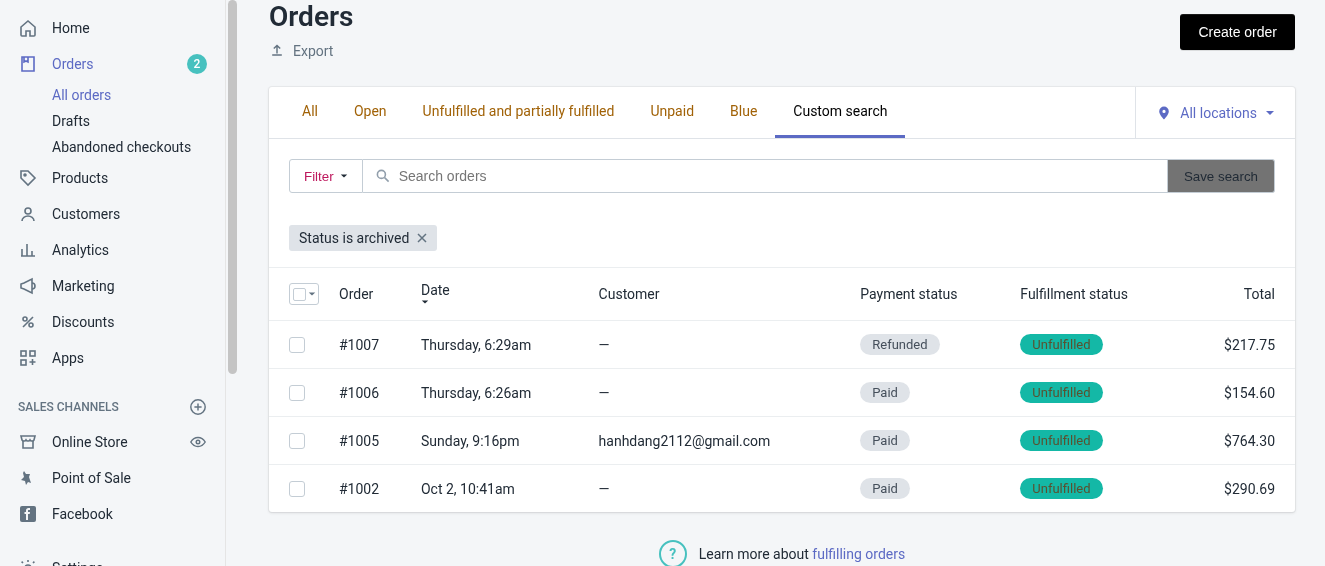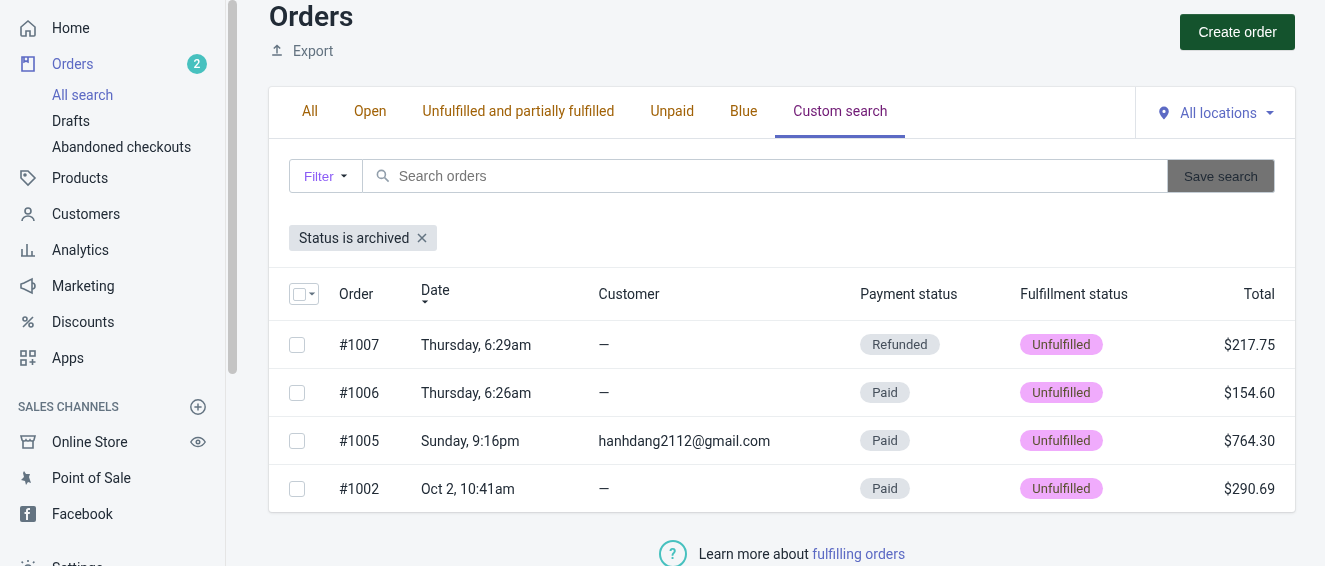--- a/index.html
+++ b/index.html
@@ -14,46 +14,46 @@
 .sidebar-section-header { display: flex; align-items: center; justify-content: space-between; padding: 8px 18px; color: #637381; font-size: 12px; font-weight: 500; margin-top: 14px; }
 .badge-count { background: #47c1bf; color: #fff; border-radius: 10px; min-width: 20px; height: 20px; display: flex; align-items: center; justify-content: center; font-size: 12px; font-weight: 500; }
 .sidebar-item .trailing { margin-left: auto; }
 svg { display: block; }
 .scrollbar-fake { width: 14px; background: #f4f6f8; height: 100%; border-left: 1px solid #e5e5e5; position: relative; flex-shrink: 0; }
 .scrollbar-fake::before { content: ""; position: absolute; left: 2px; top: 0; width: 9px; height: 66%; background: #c4c4c4; border-radius: 5px; }
 .main { flex: 1; background: #f4f6f8; padding: 0 30px 0 30px; height: 100%; overflow: hidden; }
 .page-header { display: flex; justify-content: space-between; align-items: flex-start; padding-top: 0; }
 .page-title { font-size: 28px; font-weight: 600; color: #212b36; }
 .export-link { display: flex; align-items: center; gap: 8px; color: #637381; margin-top: 10px; cursor: pointer; font-size: 14px; }
-.create-btn { background: #14532d; color: #fff; border: none; border-radius: 3px; padding: 10px 18px; font-size: 14px; cursor: pointer; box-shadow: inset 0 1px 0 rgba(255,255,255,0.1), 0 1px 0 rgba(0,0,0,0.1); margin-top: 14px; }
+.create-btn { background: #000000; color: #fff; border: none; border-radius: 3px; padding: 10px 18px; font-size: 14px; cursor: pointer; box-shadow: inset 0 1px 0 rgba(255,255,255,0.1), 0 1px 0 rgba(0,0,0,0.1); margin-top: 14px; }
 .card { background: #fff; border-radius: 3px; box-shadow: 0 0 0 1px rgba(63,63,68,0.05), 0 1px 3px rgba(63,63,68,0.15); margin-top: 28px; }
 .tabs-row { display: flex; align-items: center; border-bottom: 1px solid #dfe3e8; height: 52px; }
 .tabs { display: flex; padding: 0 15px; flex: 1; height: 100%; }
 .tab { padding: 0 18px; display: flex; align-items: center; color: #a16207; cursor: pointer; border-bottom: 3px solid transparent; height: 100%; }
-.tab.active { border-bottom-color: #5c6ac4; color: #701a75; }
+.tab.active { border-bottom-color: #5c6ac4; color: #000000; }
 .location { border-left: 1px solid #dfe3e8; padding: 0 20px; display: flex; align-items: center; gap: 8px; color: #5c6ac4; height: 100%; cursor: pointer; }
 .filter-row { display: flex; padding: 20px; gap: 0; }
-.filter-btn { border: 1px solid #c4cdd5; border-radius: 3px 0 0 3px; padding: 8px 14px; display: flex; align-items: center; gap: 6px; background: #fff; cursor: pointer; color: #8b5cf6; }
+.filter-btn { border: 1px solid #c4cdd5; border-radius: 3px 0 0 3px; padding: 8px 14px; display: flex; align-items: center; gap: 6px; background: #fff; cursor: pointer; color: #be185d; }
 .search-wrap { flex: 1; border: 1px solid #c4cdd5; border-left: none; display: flex; align-items: center; padding: 0 12px; gap: 8px; }
 .search-wrap input { border: none; outline: none; flex: 1; font-size: 14px; color: #212b36; padding: 8px 0; }
 .save-btn { border: 1px solid #c4cdd5; border-left: none; border-radius: 0 3px 3px 0; padding: 8px 16px; background: #737373; cursor: pointer; color: #212b36; }
 .applied-filters { padding: 0 20px 16px 20px; margin-top: 12px; }
 .filter-tag { display: inline-flex; align-items: center; gap: 8px; background: #dfe3e8; border-radius: 3px; padding: 5px 10px; color: #212b36; font-size: 14px; }
 .filter-tag .x { cursor: pointer; color: #637381; }
 table { width: 100%; border-collapse: collapse; }
 th { text-align: left; font-weight: 400; color: #212b36; padding: 14px 10px; border-top: 1px solid #ebeef0; font-size: 14px; }
 td { padding: 13px 10px; border-top: 1px solid #ebeef0; color: #212b36; font-size: 14px; }
 th:first-child, td:first-child { padding-left: 20px; width: 48px; }
 th:last-child, td:last-child { padding-right: 20px; text-align: right; }
 .th-check { border: 1px solid #c4cdd5; border-radius: 3px; width: 30px; height: 22px; display: flex; align-items: center; justify-content: space-between; padding: 0 2px 0 3px; }
 .th-check .box { width: 13px; height: 13px; border: 1px solid #c4cdd5; border-radius: 2px; }
 .row-check { width: 16px; height: 16px; border: 1px solid #c4cdd5; border-radius: 3px; background:#fff; }
 .status-pill { display: inline-block; border-radius: 12px; padding: 3px 12px; font-size: 13px; }
 .pill-grey { background: #dfe3e8; color: #454f5b; }
-.pill-yellow { background: #f0abfc; color: #595130; }
+.pill-yellow { background: #14b8a6; color: #595130; }
 .sort-caret { margin-left: 4px; }
 .footer-hint { text-align: center; margin-top: 28px; display: flex; align-items: center; justify-content: center; gap: 12px; color: #212b36; }
 .footer-hint a { color: #5c6ac4; text-decoration: none; text-align: right; }
 .hint-circle { width: 28px; height: 28px; border: 2px solid #47c1bf; border-radius: 50%; display: flex; align-items: center; justify-content: center; color: #47c1bf; font-weight:700; }
 </style>
 </head>
 <body>
 
 <div class="sidebar">
   <div class="sidebar-item">
@@ -67,21 +67,21 @@
   <div class="sidebar-item active">
     <span class="icon">
         <svg width="20" height="20" viewBox="0 0 20 20" fill="none" stroke="#5c6ac4" stroke-width="1.6">
           <path d="M4 3h12v14H4z"></path>
           <path d="M10 3v5l-2-1-2 1V3"></path>
         </svg>
       </span>
     <span class="label">Orders</span>
     <span class="badge-count trailing">2</span>
   </div>
-  <div class="sidebar-sub active">All search</div>
+  <div class="sidebar-sub active">All orders</div>
   <div class="sidebar-sub">Drafts</div>
   <div class="sidebar-sub">Abandoned checkouts</div>
   <div class="sidebar-item">
     <span class="icon">
         <svg width="20" height="20" viewBox="0 0 20 20" fill="none" stroke="#637381" stroke-width="1.6">
           <path d="M3 3h7l7 7-7 7-7-7z"></path>
           <circle cx="7" cy="7" r="1" fill="#637381"></circle>
         </svg>
       </span>
     <span class="label">Products</span>

